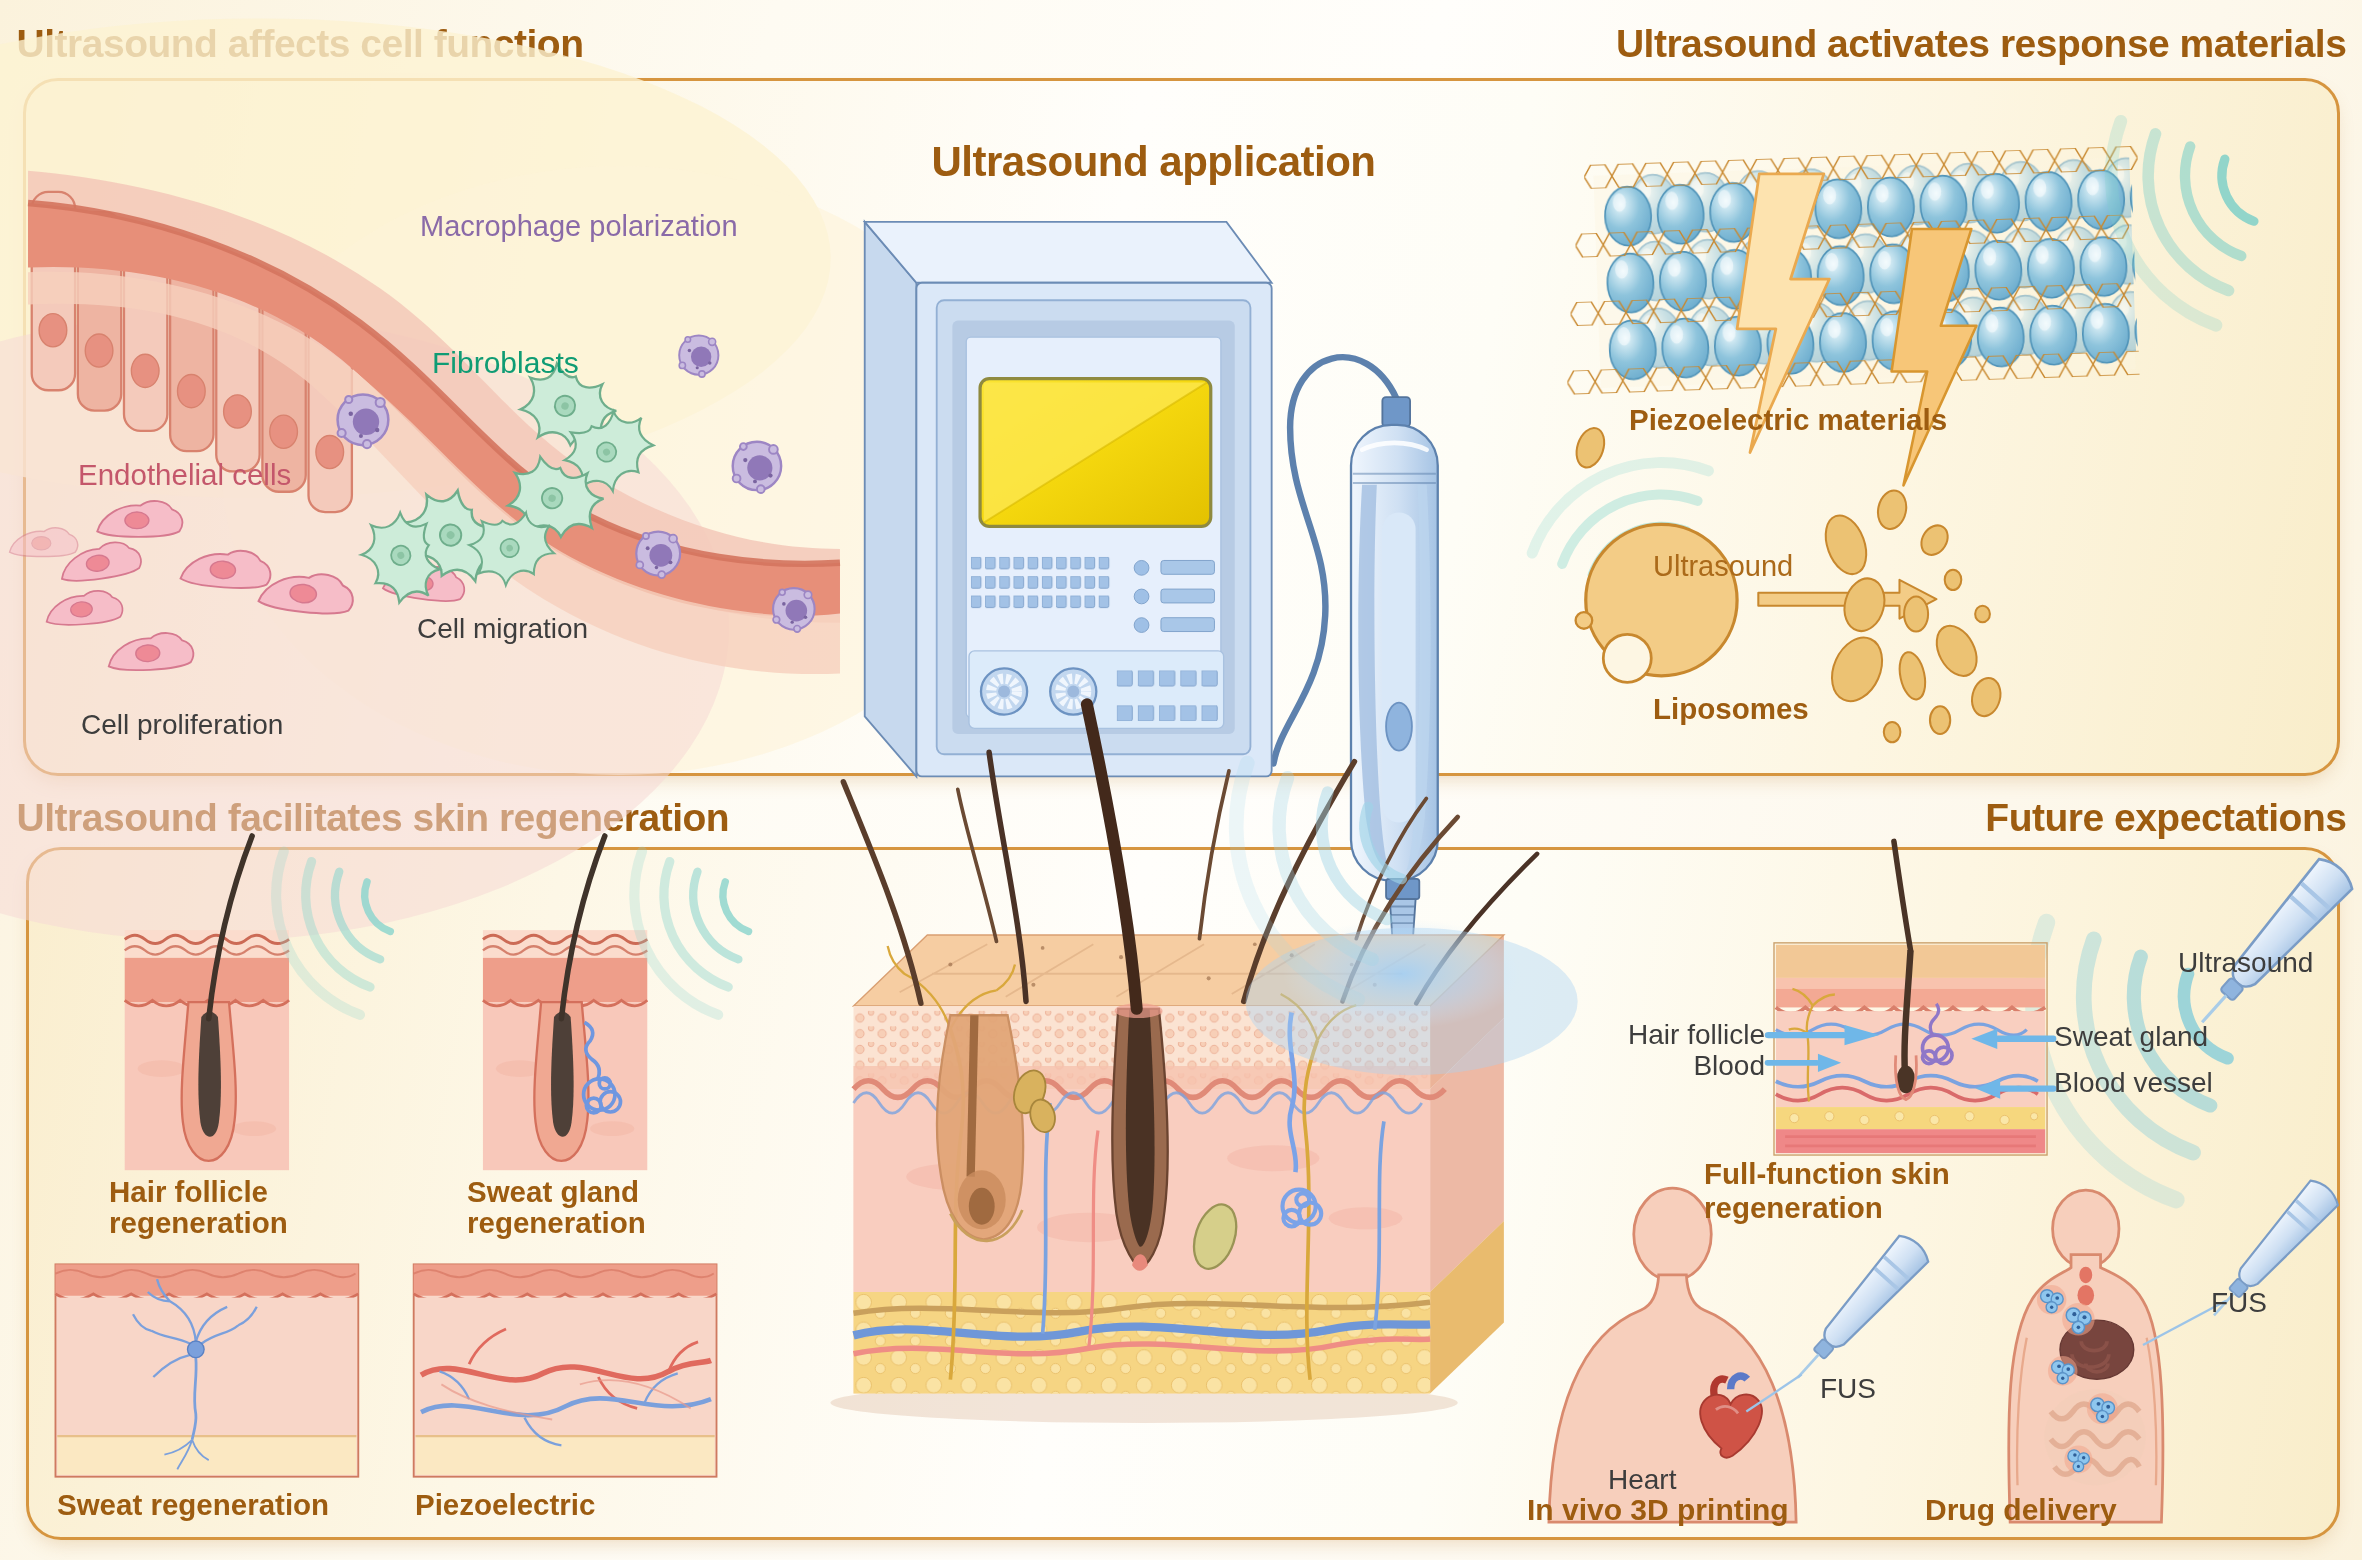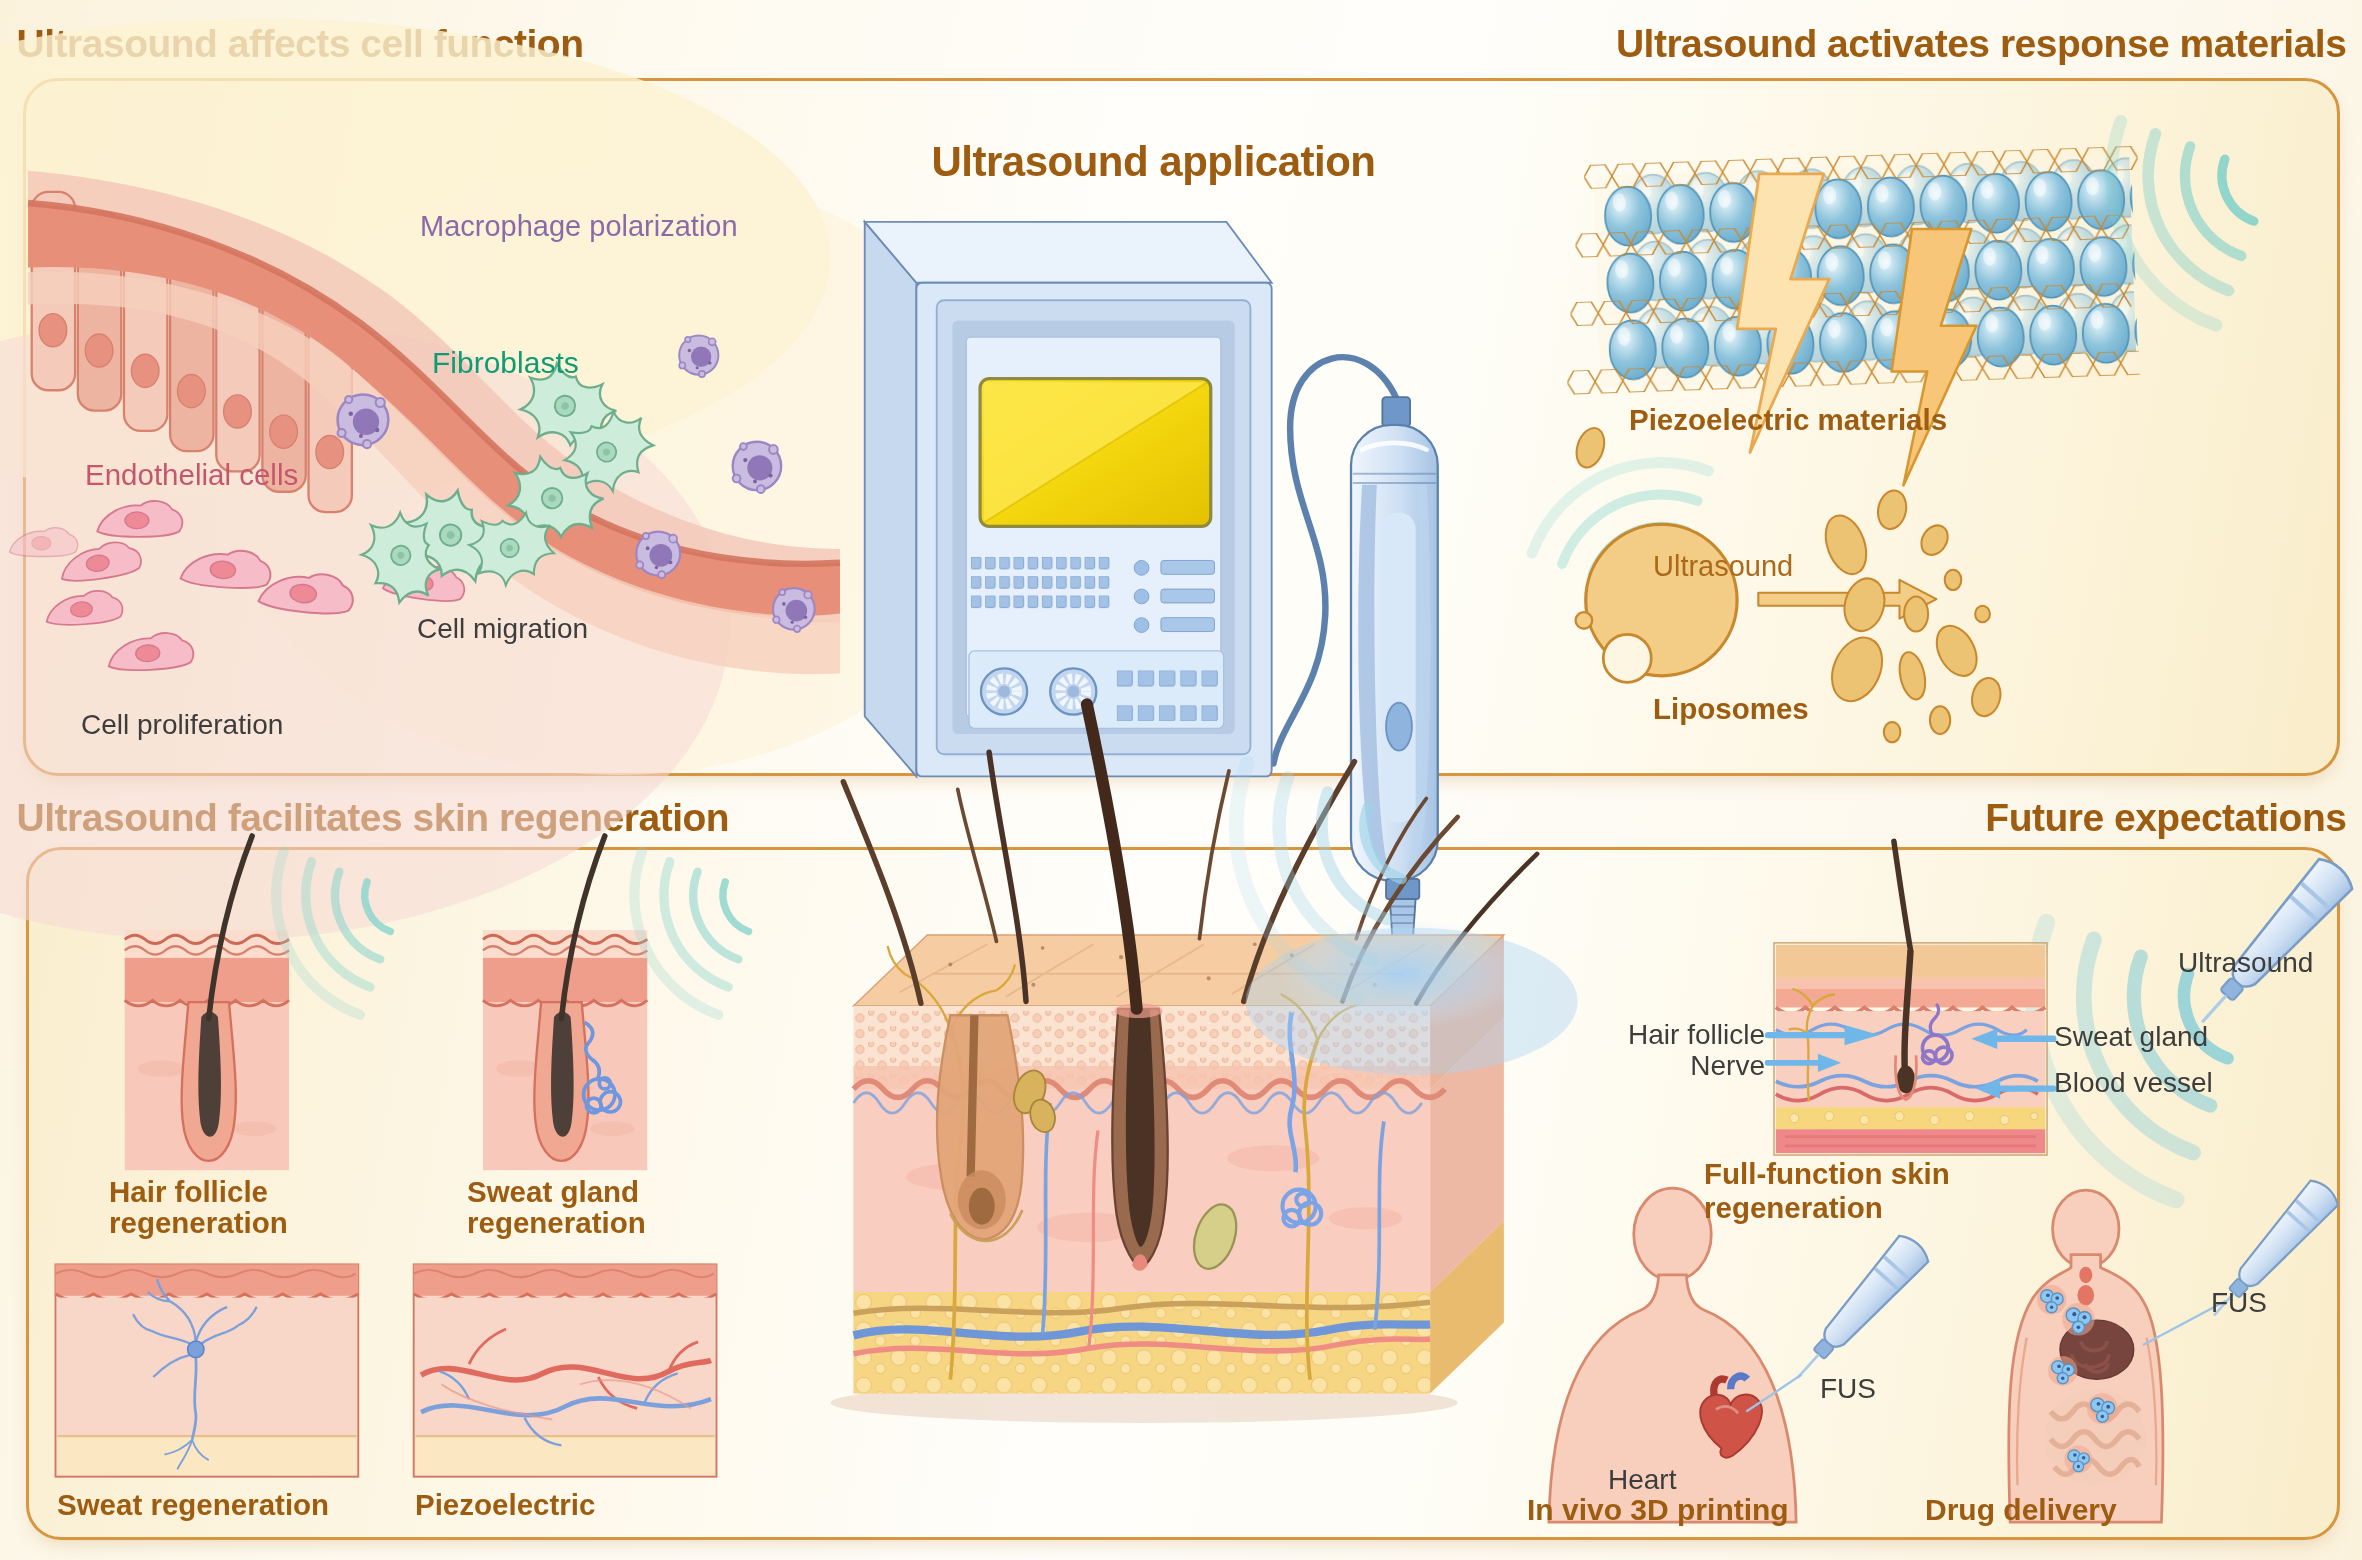--- a/index.html
+++ b/index.html
@@ -534,42 +534,42 @@
     <use href="#cluster" transform="translate(575,556)"></use>
     <use href="#cluster" transform="translate(618,597) scale(1.05)"></use>
     <use href="#cluster" transform="translate(592,652) scale(.95)"></use>
     <use href="#fusprobe" transform="translate(800,428) rotate(42) scale(.95)"></use>
     <path d="M752,480 L662,528" stroke="#9cc4e8" stroke-width="2.5"></path>
   </g>
 </svg>
 
 <div class="lbl purple" style="left:420px;top:210px;">Macrophage polarization</div>
 <div class="lbl teal" style="left:432px;top:346px;">Fibroblasts</div>
-<div class="lbl rose" style="left:85px;top:458px;">Endothelial cells</div>
+<div class="lbl rose" style="left:78px;top:458px;">Endothelial cells</div>
 <div class="lbl" style="left:417px;top:613px;">Cell migration</div>
 <div class="lbl" style="left:81px;top:709px;">Cell proliferation</div>
 
 <div class="lbl brownb c" style="left:1629px;width:415px;top:403px;">Piezoelectric materials</div>
 <div class="lbl brownr c" style="left:1653px;width:189px;top:550px;">Ultrasound</div>
 <div class="lbl brownb c" style="left:1653px;width:189px;top:692px;">Liposomes</div>
 
 <div class="lbl brownb c" style="left:109px;width:196px;top:1176px;line-height:31px;">
   <div>Hair follicle</div>
     <div>regeneration</div>
 </div>
 <div class="lbl brownb c" style="left:467px;width:196px;top:1176px;line-height:31px;">
   <div>Sweat gland</div>
     <div>regeneration</div>
 </div>
 <div class="lbl brownb c" style="left:57px;width:301px;top:1488px;">Sweat regeneration</div>
 <div class="lbl brownb c" style="left:415px;width:301px;top:1488px;">Piezoelectric</div>
 
 <div class="lbl" style="left:2178px;top:947px;">Ultrasound</div>
 <div class="lbl r" style="left:1562px;width:203px;top:1019px;">Hair follicle</div>
-<div class="lbl r" style="left:1562px;width:203px;top:1050px;">Nerve</div>
+<div class="lbl r" style="left:1562px;width:203px;top:1050px;">Blood</div>
 <div class="lbl" style="left:2054px;top:1021px;">Sweat gland</div>
 <div class="lbl" style="left:2054px;top:1067px;">Blood vessel</div>
 <div class="lbl brownb c" style="left:1704px;width:421px;top:1157px;">Full-function skin regeneration</div>
 <div class="lbl" style="left:1608px;top:1464px;">Heart</div>
 <div class="lbl" style="left:1820px;top:1373px;">FUS</div>
 <div class="lbl brownb c big" style="left:1527px;width:297px;top:1493px;">In vivo 3D printing</div>
 <div class="lbl" style="left:2211px;top:1287px;">FUS</div>
 <div class="lbl brownb c big" style="left:1925px;width:297px;top:1493px;">Drug delivery</div>
 
 

